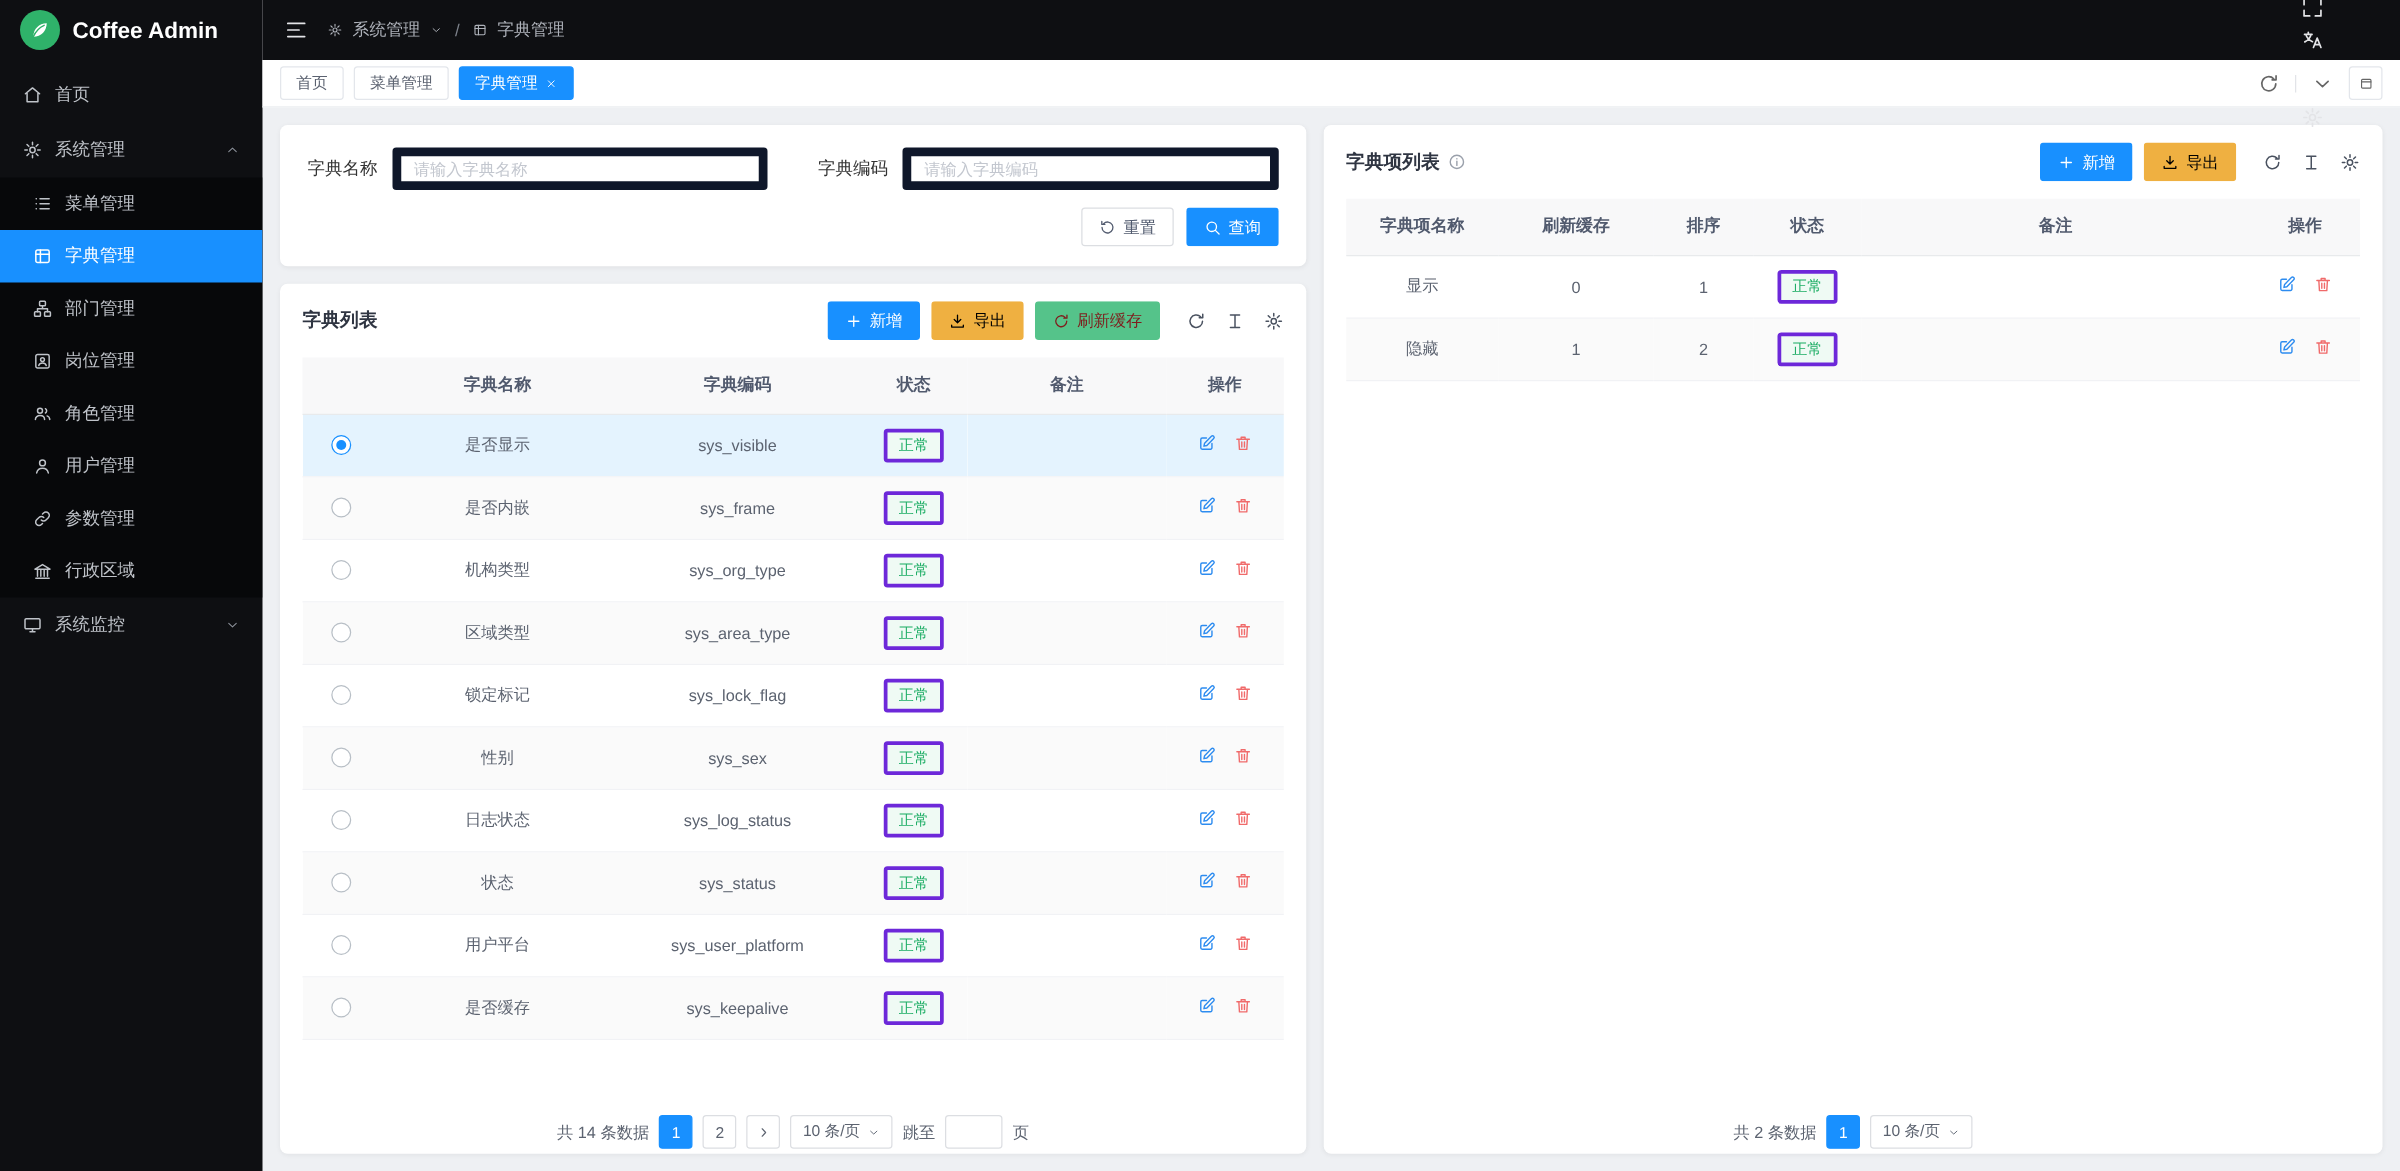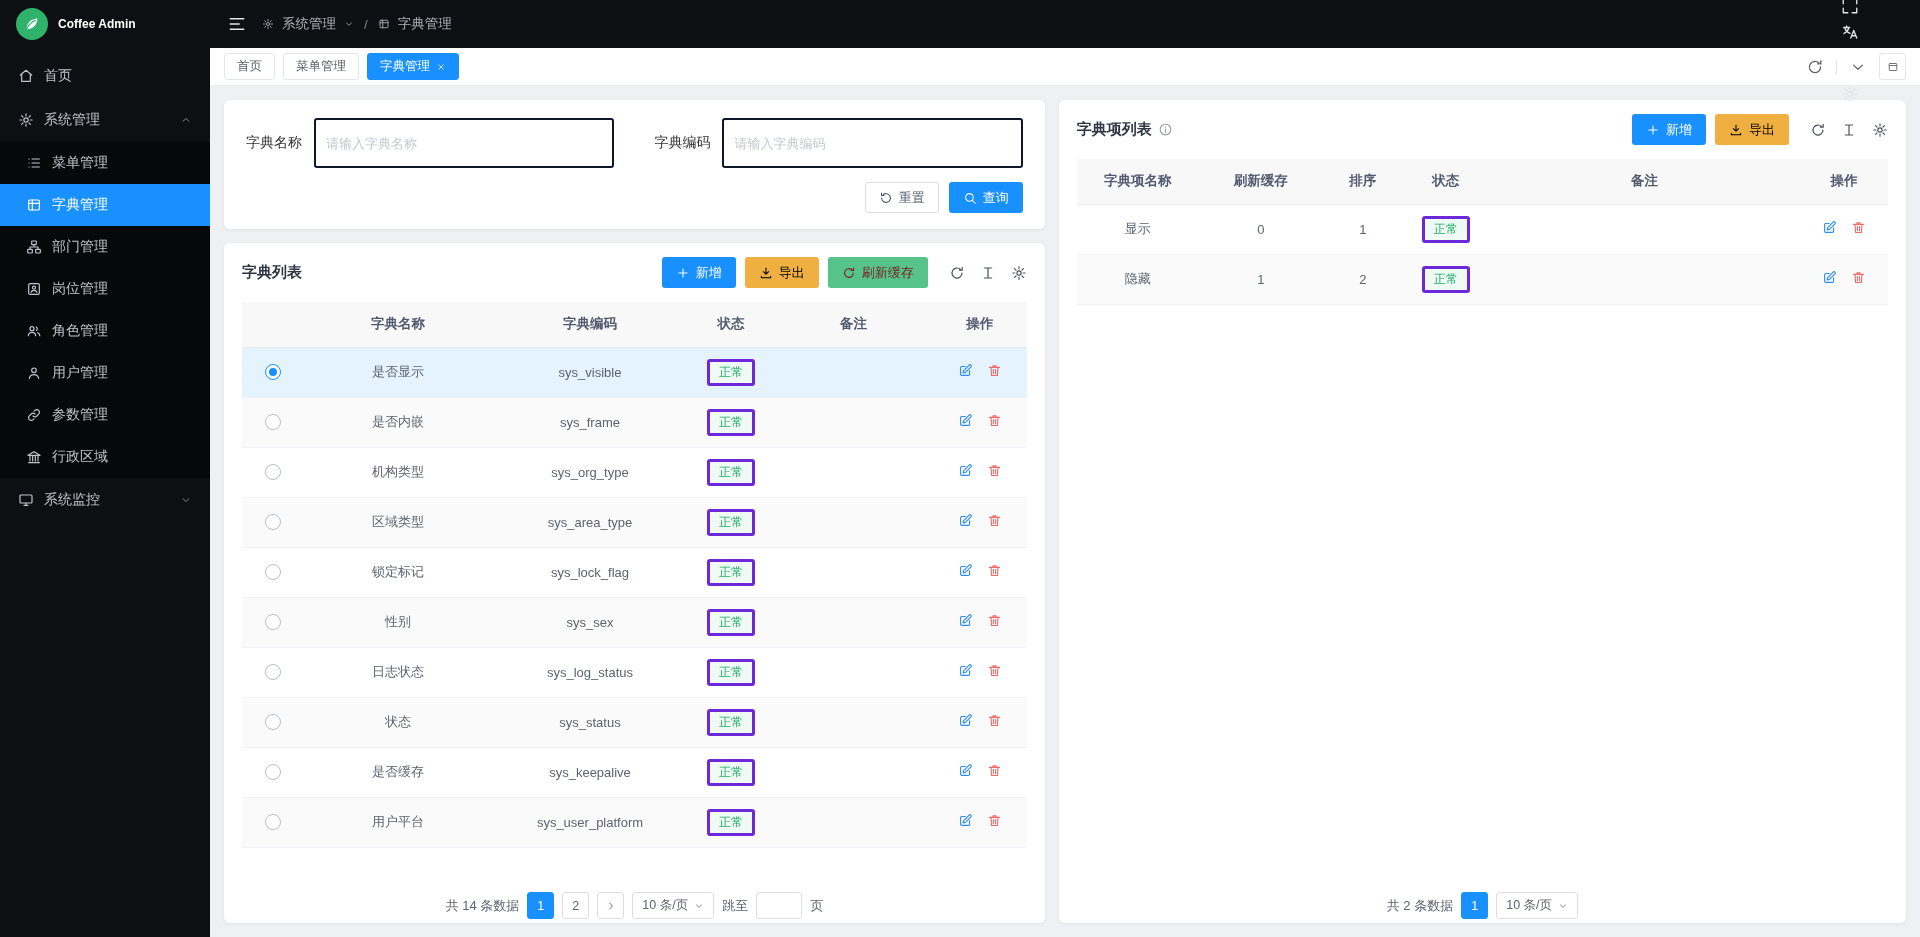--- a/index.html
+++ b/index.html
@@ -17,21 +17,21 @@
   .ic{fill:none;stroke:currentColor;stroke-width:1.8;stroke-linecap:round;stroke-linejoin:round;width:16px;height:16px;flex:none;}
   .ic.sm{width:12px;height:12px;}
   .ic.xs{width:10px;height:10px;}
   .app{display:flex;width:100%;height:100%;}
 
   
   .sidebar{width:210px;background:var(--sidebar-bg);color:#bfc3c9;flex:none;display:flex;flex-direction:column;}
   .logo{height:48px;display:flex;align-items:center;gap:10px;padding:0 16px;flex:none;}
   .logo-badge{width:32px;height:32px;border-radius:50%;background:#2fb26a;display:flex;align-items:center;justify-content:center;}
   .logo-badge svg{width:20px;height:20px;}
-  .logo-title{color:#fff;font-weight:bold;font-size:12px;white-space:nowrap;}
+  .logo-title{color:#fff;font-weight:bold;font-size:18px;white-space:nowrap;}
   .menu{flex:1;padding-top:6px;overflow:hidden;}
   .menu-item{height:44px;display:flex;align-items:center;gap:10px;padding:0 18px;font-size:14px;cursor:pointer;white-space:nowrap;}
   .menu-item .chev{margin-left:auto;color:#8a8f98;}
   .submenu{background:var(--submenu-bg);}
   .submenu .menu-item{height:42px;padding-left:26px;}
   .menu-item.active{background:var(--primary);color:#fff;}
 
   
   .main{flex:1;display:flex;flex-direction:column;min-width:0;}
   .topbar{height:48px;background:var(--sidebar-bg);color:#d6d8dc;display:flex;align-items:center;padding:0 18px;gap:16px;flex:none;}
@@ -58,21 +58,21 @@
   .content{flex:1;display:flex;gap:14px;padding:14px;min-height:0;}
   .col-left{flex:0 0 48.8%;display:flex;flex-direction:column;gap:14px;min-width:0;}
   .col-right{flex:1;min-width:0;display:flex;}
   .card{background:#fff;border-radius:6px;box-shadow:0 1px 4px rgba(0,0,0,.06);}
 
   
   .search-card{padding:18px 22px 16px;flex:none;}
   .search-row{display:flex;gap:40px;}
   .field{display:flex;align-items:center;gap:12px;flex:1;min-width:0;}
   .field label{white-space:nowrap;color:#333;font-size:14px;}
-  .field input{flex:1;min-width:0;height:50px;border:2px solid #0f172a;border-radius:3px;padding:0 10px;font-size:13px;color:#333;outline:none;}
+  .field input{flex:1;min-width:0;height:34px;border:7px solid #0f172a;border-radius:3px;padding:0 10px;font-size:13px;color:#333;outline:none;}
   .field input::placeholder{color:#c3c7cf;}
   .search-actions{display:flex;justify-content:flex-end;gap:10px;margin-top:14px;}
 
   
   .btn{height:31px;display:inline-flex;align-items:center;gap:6px;padding:0 13px;border-radius:3px;border:1px solid transparent;font-size:13px;cursor:pointer;background:#fff;white-space:nowrap;}
   .btn .ic{width:14px;height:14px;}
   .btn.plain{border-color:#dcdee2;color:var(--txt);}
   .btn.primary{background:var(--primary);color:#fff;}
   .btn.warning{background:var(--warning);color:#000000;}
   .btn.success{background:var(--success);color:#7f1d1d;}
@@ -638,41 +638,41 @@
                       </span>
                       <span class="op del">
                         <svg class="ic">
                           <use href="#i-trash"></use>
                         </svg>
                       </span>
                     </span></td>
               </tr>
               <tr>
                 <td><span class="radio"></span></td>
+                <td>用户平台</td>
+                <td>sys_user_platform</td>
+                <td><span class="status-badge">正常</span></td>
+                <td></td>
+                <td><span class="op-group">
+                      <span class="op edit">
+                        <svg class="ic">
+                          <use href="#i-edit"></use>
+                        </svg>
+                      </span>
+                      <span class="op del">
+                        <svg class="ic">
+                          <use href="#i-trash"></use>
+                        </svg>
+                      </span>
+                    </span></td>
+              </tr>
+              <tr>
+                <td><span class="radio"></span></td>
                 <td>是否缓存</td>
                 <td>sys_keepalive</td>
-                <td><span class="status-badge">正常</span></td>
-                <td></td>
-                <td><span class="op-group">
-                      <span class="op edit">
-                        <svg class="ic">
-                          <use href="#i-edit"></use>
-                        </svg>
-                      </span>
-                      <span class="op del">
-                        <svg class="ic">
-                          <use href="#i-trash"></use>
-                        </svg>
-                      </span>
-                    </span></td>
-              </tr>
-              <tr>
-                <td><span class="radio"></span></td>
-                <td>用户平台</td>
-                <td>sys_user_platform</td>
                 <td><span class="status-badge">正常</span></td>
                 <td></td>
                 <td><span class="op-group">
                       <span class="op edit">
                         <svg class="ic">
                           <use href="#i-edit"></use>
                         </svg>
                       </span>
                       <span class="op del">
                         <svg class="ic">

